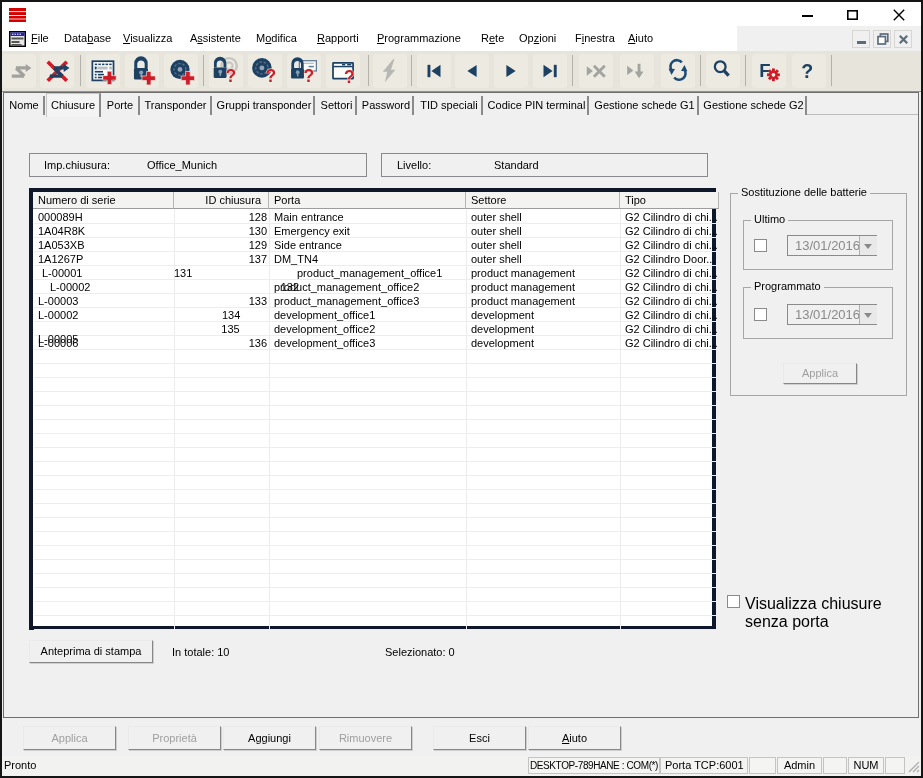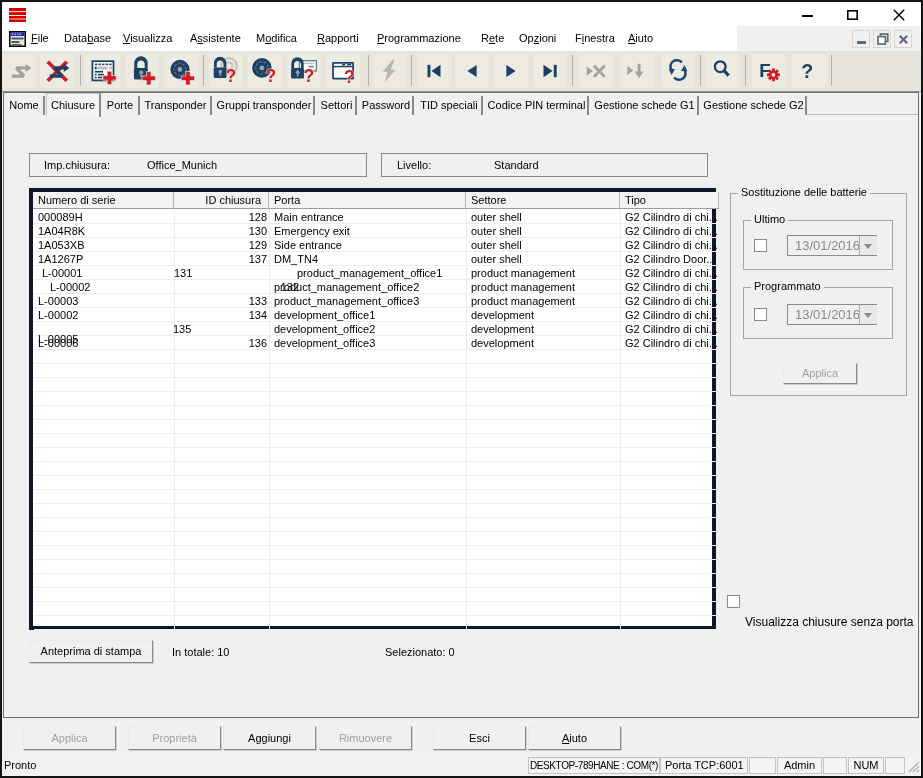--- a/index.html
+++ b/index.html
@@ -360,27 +360,27 @@
     <div class="cell" style="left:433px;top:88px;width:152px;padding-left:5px;">product management</div>
     <div class="cell" style="left:587px;top:88px;width:97px;padding-left:5px;">G2 Cilindro di chi...</div>
     <div class="rline" style="top:115px;width:683px;"></div>
     <div class="cell" style="left:0px;top:102px;width:139px;padding-left:5px;">L-00003</div>
     <div class="cell" style="left:141px;top:102px;width:93px;text-align:right;padding-right:7px;">133</div>
     <div class="cell" style="left:236px;top:102px;width:195px;padding-left:5px;">product_management_office3</div>
     <div class="cell" style="left:433px;top:102px;width:152px;padding-left:5px;">product management</div>
     <div class="cell" style="left:587px;top:102px;width:97px;padding-left:5px;">G2 Cilindro di chi...</div>
     <div class="rline" style="top:129px;width:683px;"></div>
     <div class="cell" style="left:0px;top:116px;width:139px;padding-left:5px;">L-00002</div>
-    <div class="cell" style="left:141px;top:116px;width:93px;text-align:right;padding-right:7px;">134</div>
+    <div class="cell" style="left:141px;top:116px;width:93px;text-align:left;padding-right:7px;padding-left:48px;">134</div>
     <div class="cell" style="left:236px;top:116px;width:195px;padding-left:5px;">development_office1</div>
     <div class="cell" style="left:433px;top:116px;width:152px;padding-left:5px;">development</div>
     <div class="cell" style="left:587px;top:116px;width:97px;padding-left:5px;">G2 Cilindro di chi...</div>
     <div class="rline" style="top:143px;width:683px;"></div>
     <div class="cell" style="left:0px;top:140px;width:139px;padding-left:5px;">L-00005</div>
-    <div class="cell" style="left:140px;top:130px;width:93px;text-align:left;padding-right:7px;">135</div>
+    <div class="cell" style="left:151px;top:130px;width:93px;text-align:center;padding-right:7px;">135</div>
     <div class="cell" style="left:236px;top:130px;width:195px;padding-left:5px;">development_office2</div>
     <div class="cell" style="left:433px;top:130px;width:152px;padding-left:5px;">development</div>
     <div class="cell" style="left:587px;top:130px;width:97px;padding-left:5px;">G2 Cilindro di chi...</div>
     <div class="rline" style="top:157px;width:683px;"></div>
     <div class="cell" style="left:0px;top:144px;width:139px;padding-left:5px;">L-00006</div>
     <div class="cell" style="left:141px;top:144px;width:93px;text-align:right;padding-right:7px;">136</div>
     <div class="cell" style="left:236px;top:144px;width:195px;padding-left:5px;">development_office3</div>
     <div class="cell" style="left:433px;top:144px;width:152px;padding-left:5px;">development</div>
     <div class="cell" style="left:587px;top:144px;width:97px;padding-left:5px;">G2 Cilindro di chi...</div>
     <div class="rline" style="top:171px;width:683px;"></div>
@@ -426,21 +426,21 @@
   <div class="combo" style="left:787px;top:304px;width:90px;height:21px;">
     <span class="abs" style="left:7px;top:2px;font-size:13px;">13/01/2016</span>
     <span class="abs" style="left:71px;top:0px;width:17px;height:19px;background:#e9e9e9;border-left:1px solid #b0b0b0;"></span>
     <svg class="abs" style="left:76px;top:8px" width="8" height="5" viewBox="0 0 8 5">
       <path d="M0 0 L8 0 L4 5 Z" fill="#8a8a8a"></path>
     </svg>
   </div>
   <div class="btn dis" style="left:783px;top:363px;width:74px;height:21px;line-height:19px;">Applica</div>
 
   <div class="cb" style="left:727px;top:595px;"></div>
-  <div class="abs" style="left:745px;top:595px;font-size:12px;margin-top:20px;">Visualizza chiusure senza porta</div>
+  <div class="abs" style="left:745px;top:595px;font-size:16px;">Visualizza chiusure senza porta</div>
 
   <div class="btn" style="left:29px;top:640px;width:124px;height:23px;line-height:21px;">Anteprima di stampa</div>
   <div class="abs" style="left:172px;top:646px;font-size:11px;">In totale: 10</div>
   <div class="abs" style="left:385px;top:646px;font-size:11px;">Selezionato: 0</div>
 
   <div class="btn dis" style="left:23px;top:726px;width:93px;height:24px;line-height:22px;">Applica</div>
   <div class="btn dis" style="left:128px;top:726px;width:93px;height:24px;line-height:22px;">Proprietà</div>
   <div class="btn" style="left:223px;top:726px;width:93px;height:24px;line-height:22px;">Aggiungi</div>
   <div class="btn dis" style="left:319px;top:726px;width:93px;height:24px;line-height:22px;">Rimuovere</div>
   <div class="btn" style="left:433px;top:726px;width:93px;height:24px;line-height:22px;">Esci</div>

